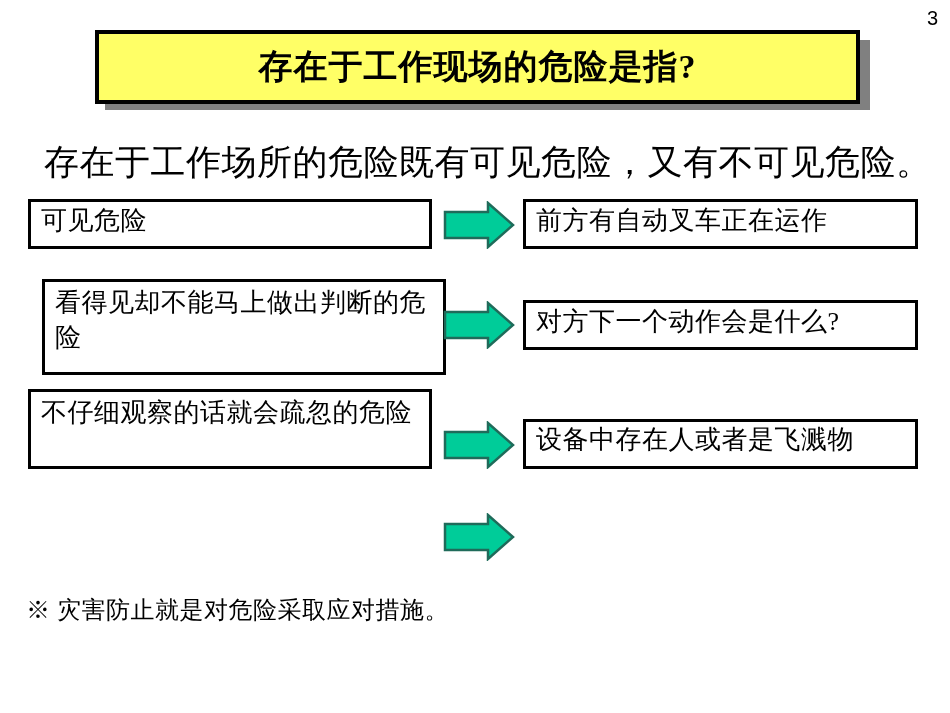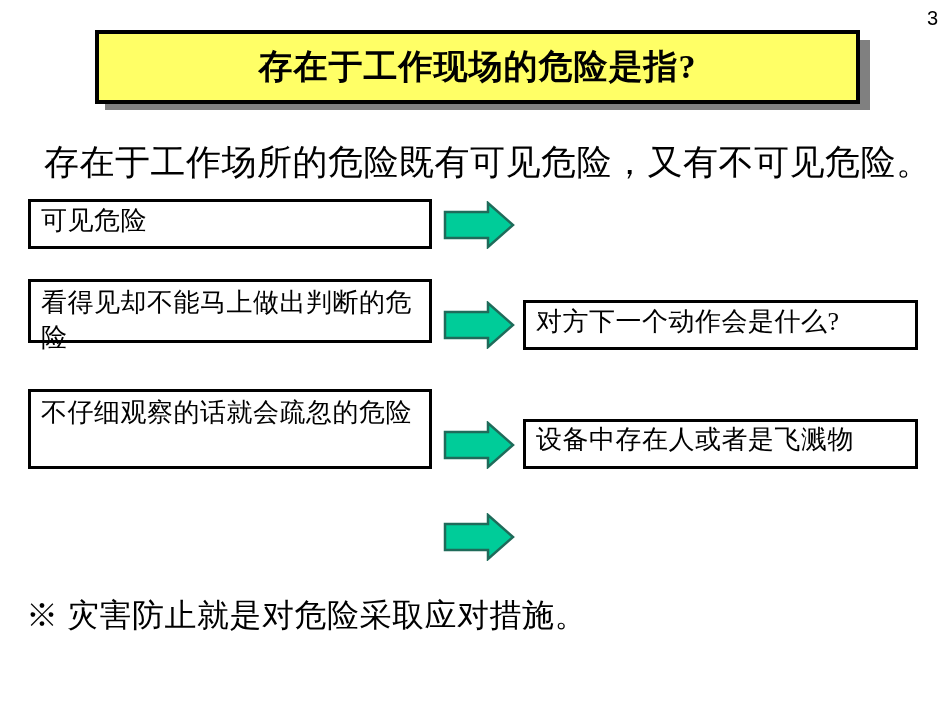--- a/index.html
+++ b/index.html
@@ -92,21 +92,21 @@
     border: 3px solid #000000;
     box-sizing: border-box;
     display: flex;
     align-items: center;
     padding: 2px 8px 8px 10px;
   }
   .box-left  { left: 28px;  width: 404px; }
   .box-right { left: 523px; width: 395px; }
 
   .row-1 .box { height: 50px; }
-  .row-2 .box-left  { height: 64px; align-items: flex-start; padding-top: 4px; }
+  .row-2 .box-left  { height: 96px; align-items: flex-start; padding-top: 4px; margin-left: 14px; }
   .row-2 .box-right { top: 21px; height: 50px; }
   .row-3 .box-left  { height: 80px; align-items: flex-start; padding-top: 4px; text-align: center; }
   .row-3 .box-right { top: 30px; height: 50px; font-family: Liberation Mono, monospace; }
   .row-4 .box { height: 52px; }
 
   .box-text {
     font-size: 26px;
     line-height: 1.34;
     color: #000000;
     letter-spacing: 0.5px;
@@ -123,21 +123,21 @@
   .row-2 .arrow { top: 22px; }
   .row-3 .arrow { top: 32px; }
   .row-4 .arrow { top: 2px; }
   .arrow svg { display: block; width: 72px; height: 48px; }
 
   
   .footnote {
     position: absolute;
     left: 26px;
     top: 594px;
-    font-size: 32px;
+    font-size: 24px;
     color: #000000;
     white-space: nowrap;
     letter-spacing: 0.5px;
   }
 </style>
 </head>
 <body>
 
 <div class="page-number">3</div>
 
@@ -152,20 +152,23 @@
 
 <div class="row row-1">
   <div class="box box-left">
     <span class="box-text">可见危险</span>
   </div>
   <div class="arrow">
     <svg viewBox="0 0 72 48" xmlns="http://www.w3.org/2000/svg">
       <polygon points="2,11 45,11 45,2 70,24 45,46 45,37 2,37" fill="#00cc99" stroke="#1f6b5a" stroke-width="2.5" stroke-linejoin="miter"></polygon>
     </svg>
   </div>
+  <div class="box box-right">
+    <span class="box-text">前方有自动叉车正在运作</span>
+  </div>
 </div>
 
 <div class="row row-2">
   <div class="box box-left">
     <span class="box-text">看得见却不能马上做出判断的危险</span>
   </div>
   <div class="arrow">
     <svg viewBox="0 0 72 48" xmlns="http://www.w3.org/2000/svg">
       <polygon points="2,11 45,11 45,2 70,24 45,46 45,37 2,37" fill="#00cc99" stroke="#1f6b5a" stroke-width="2.5" stroke-linejoin="miter"></polygon>
     </svg>

